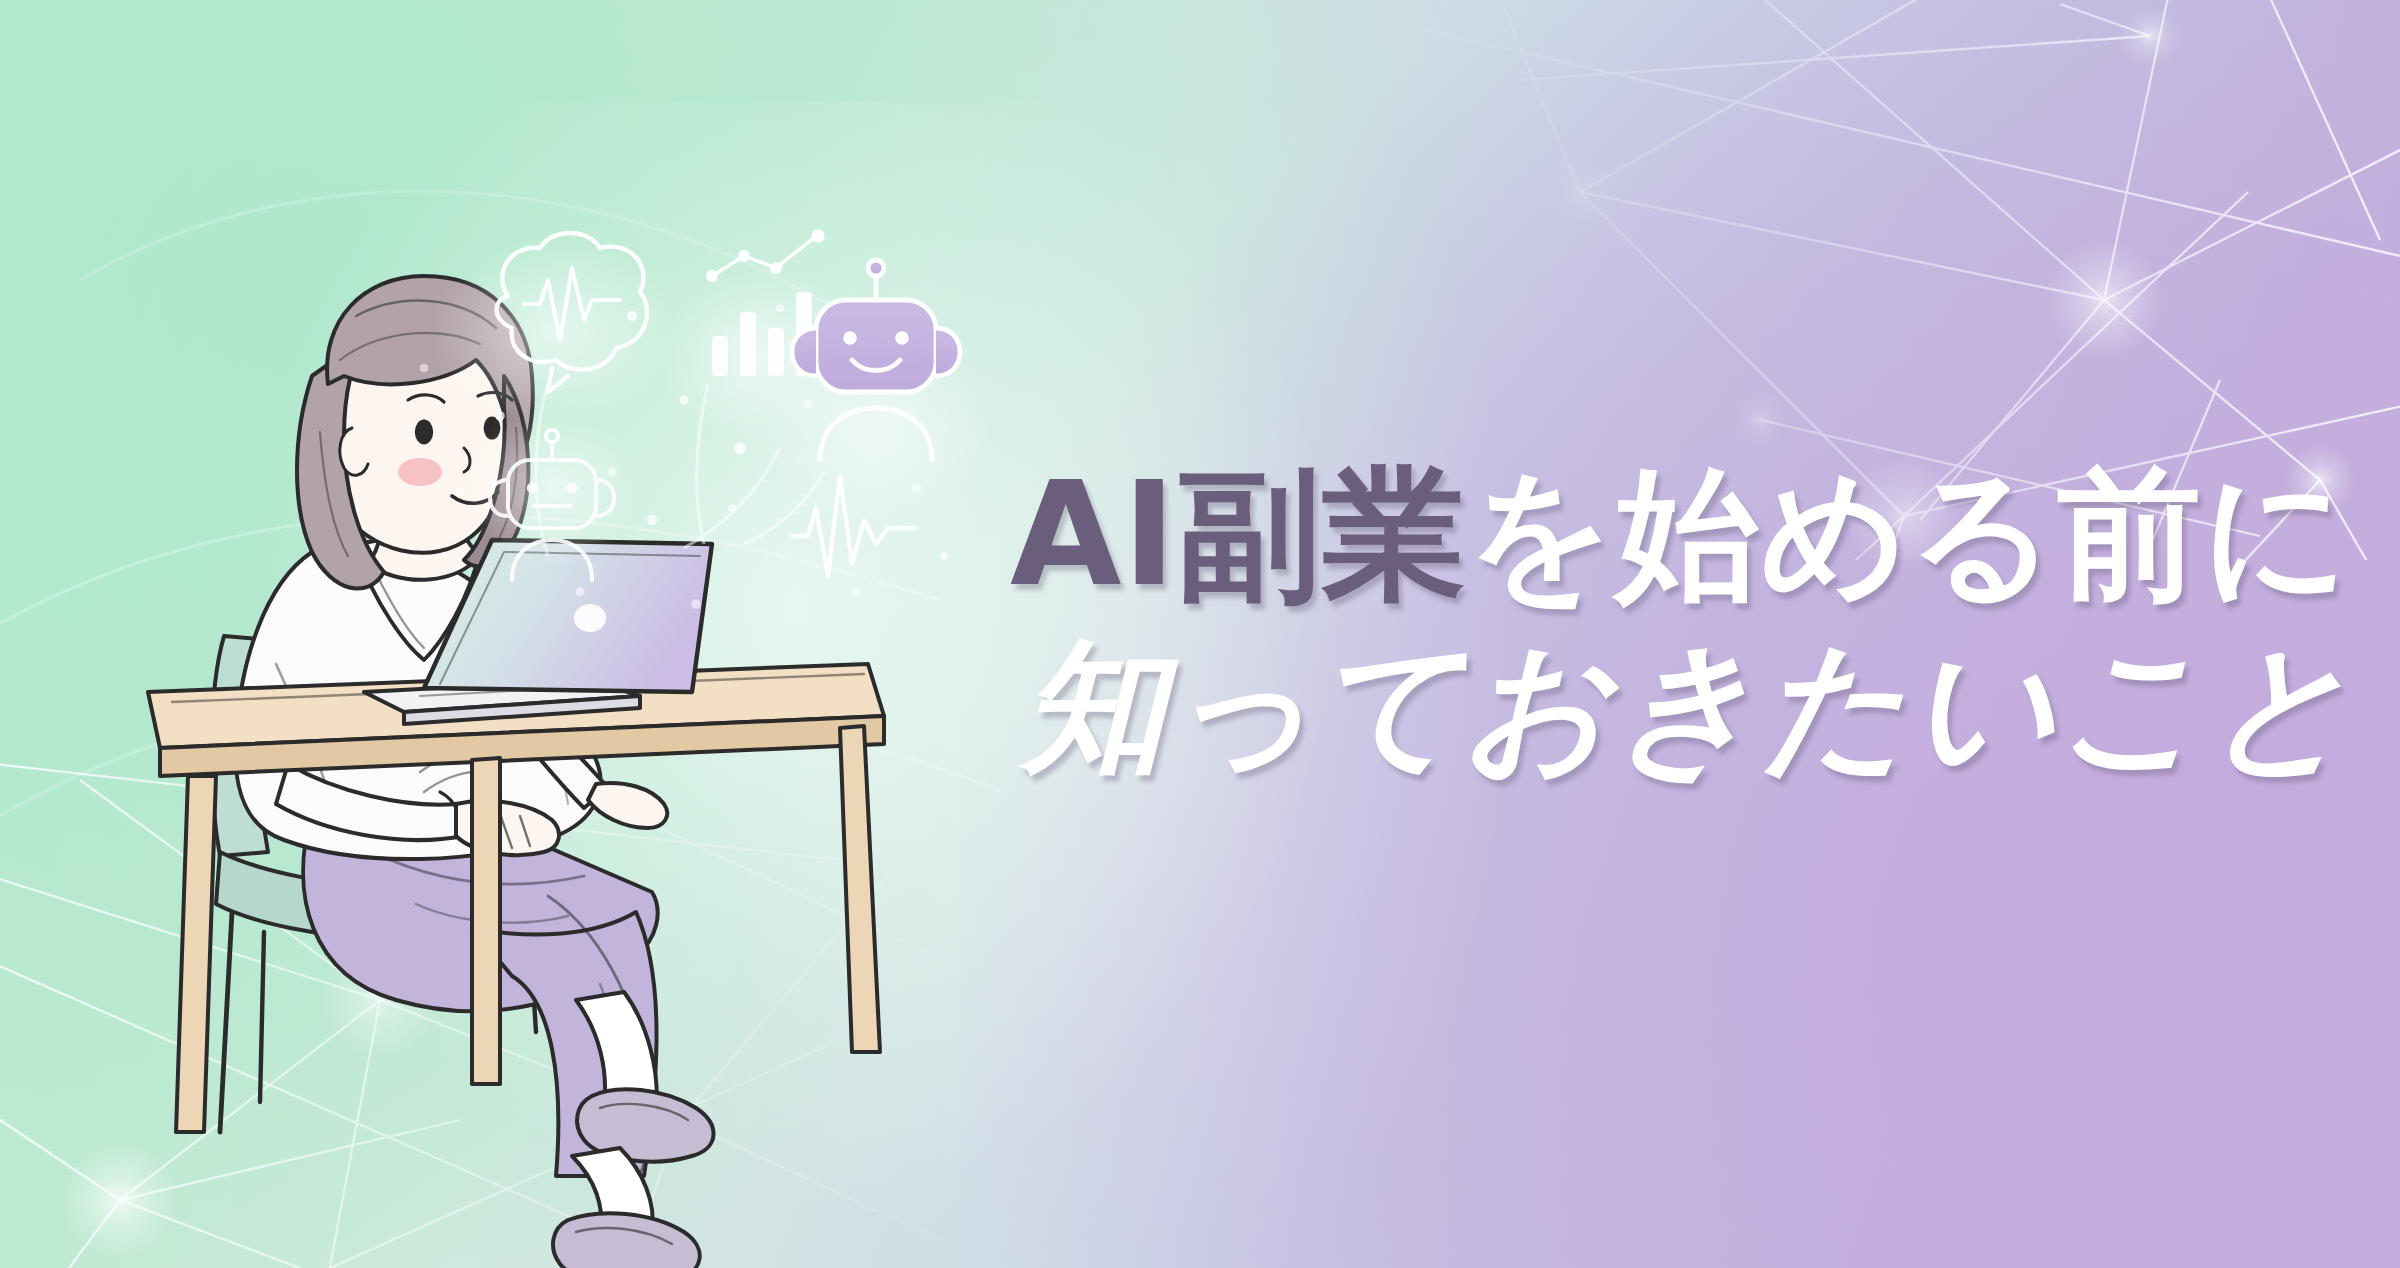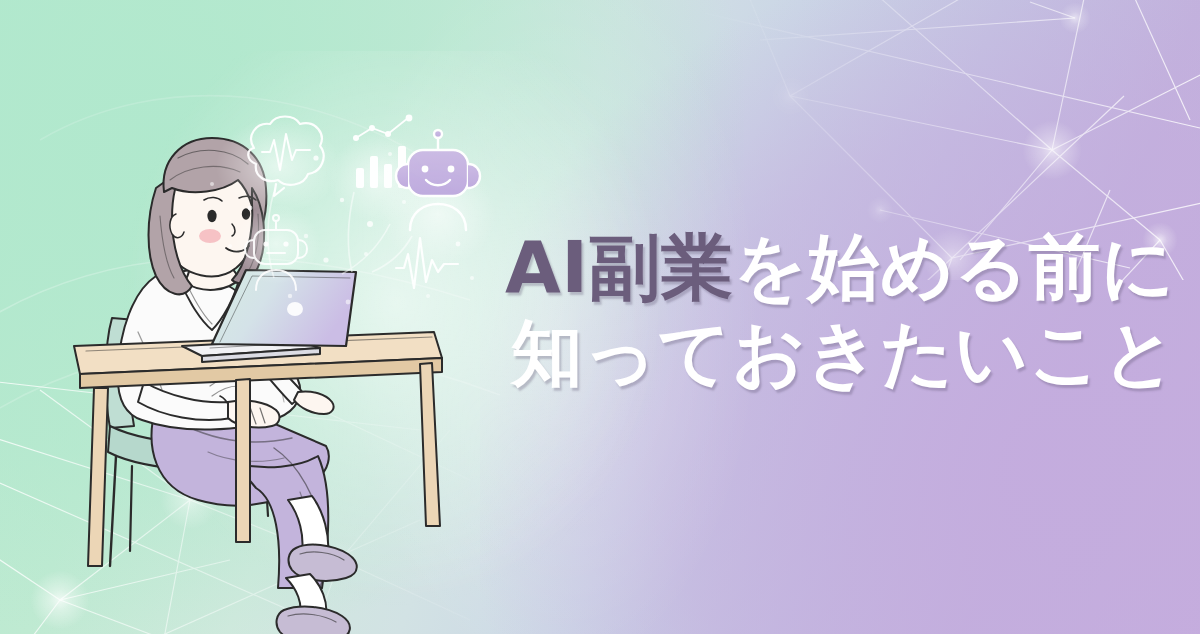--- a/index.html
+++ b/index.html
@@ -69,21 +69,21 @@
     font-family:"DejaVu Sans", sans-serif;
     font-weight:700;
     font-size:72px;
     line-height:86px;
     letter-spacing:.5px;
     white-space:nowrap;
     color:#ffffff;
     text-shadow:2px 3px 2px rgba(90,78,110,.30);
   }
   .hl-accent { color:#6b5d7c; }
-  #hl-line2 { padding-left:6px; }
+  #hl-line2 { padding-left:6px;font-style:italic; }
 </style>
 </head>
 <body>
 
 <div id="banner">
 
   <div class="bg-base"></div>
   <div class="bg-tl-mint"></div>
   <div class="bg-br-lav"></div>
   <div class="bg-mid-haze"></div>

